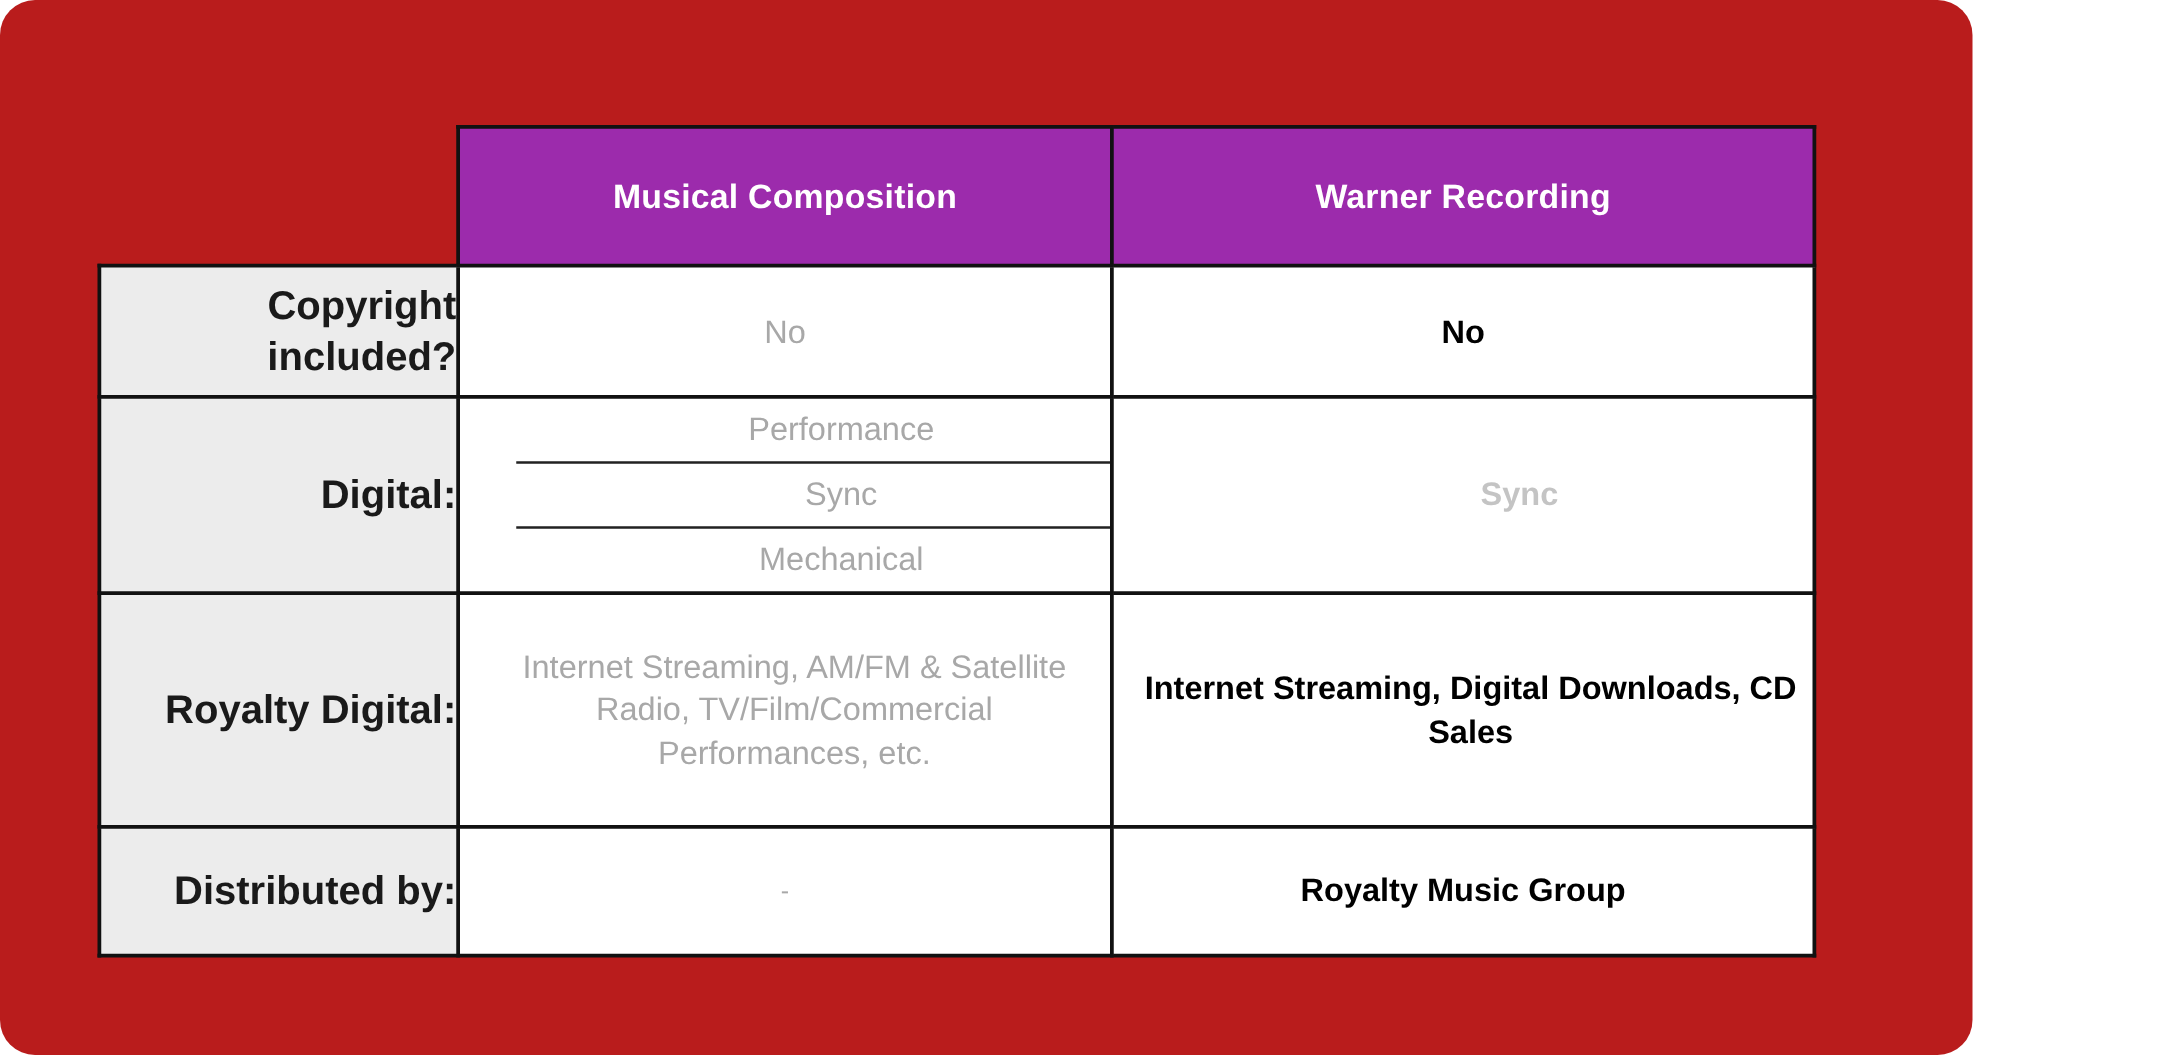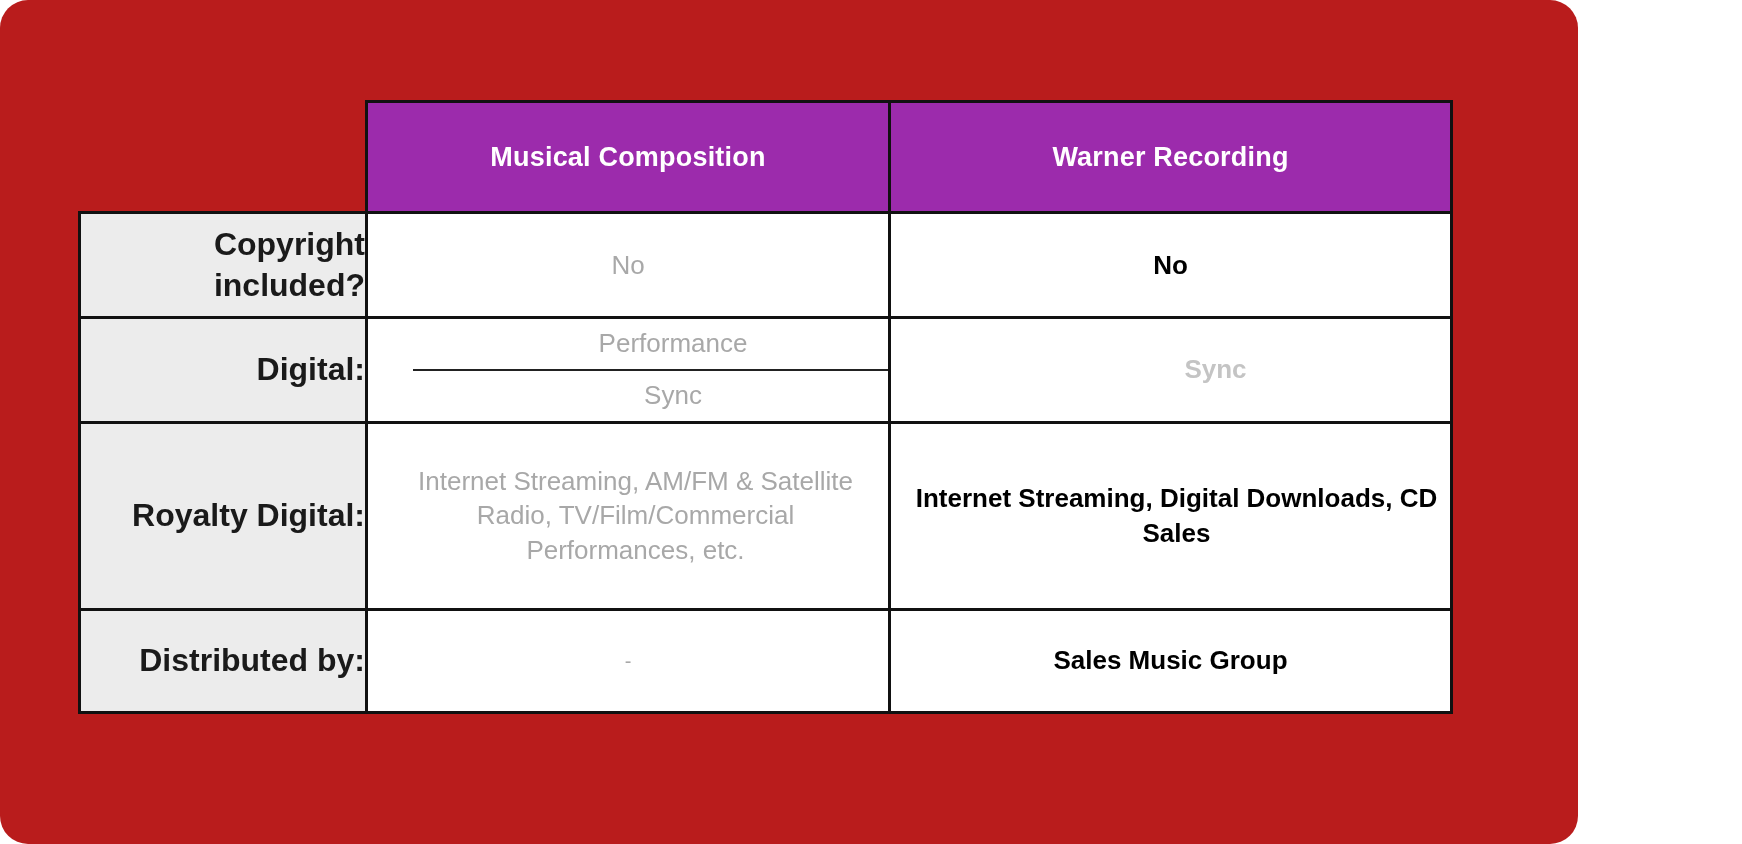--- a/index.html
+++ b/index.html
@@ -166,20 +166,23 @@
 
         <td class="val-cell sub-cell">
           <table class="sub-table">
             <tbody>
                 <tr>
               <td class="muted">Performance</td>
             </tr>
             <tr>
               <td class="muted">Sync</td>
             </tr>
+            <tr>
+              <td class="muted">Mechanical</td>
+            </tr>
           </tbody>
             </table>
         </td>
 
         <td class="val-cell sub-cell">
           <table class="sub-table">
             <tbody>
             <tr>
               <td class="strong is-muted">Sync</td>
             </tr>
@@ -190,19 +193,19 @@
 
       <tr>
         <td class="lbl-cell">Royalty Digital:</td>
         <td class="val-cell muted" style="height:164px; padding-left:43px; padding-right:28px;">Internet Streaming, AM/FM &amp; Satellite Radio, TV/Film/Commercial Performances, etc.</td>
         <td class="val-cell strong" style="height:164px; padding-left:24px; padding-right:12px;">Internet Streaming, Digital Downloads, CD Sales</td>
       </tr>
 
       <tr>
         <td class="lbl-cell" style="height:80px;">Distributed by:</td>
         <td class="val-cell dash" style="height:80px;">-</td>
-        <td class="val-cell strong" style="height:80px;">Sales Music Group</td>
+        <td class="val-cell strong" style="height:80px;">Royalty Music Group</td>
       </tr>
 
     </tbody>
   </table>
 
 </div>
 
 </body></html>

